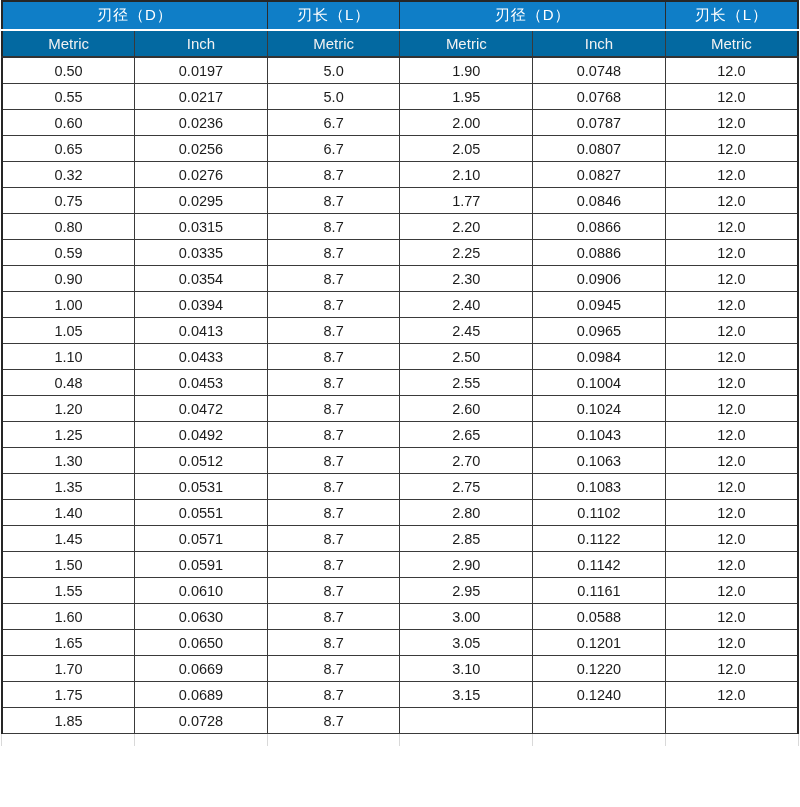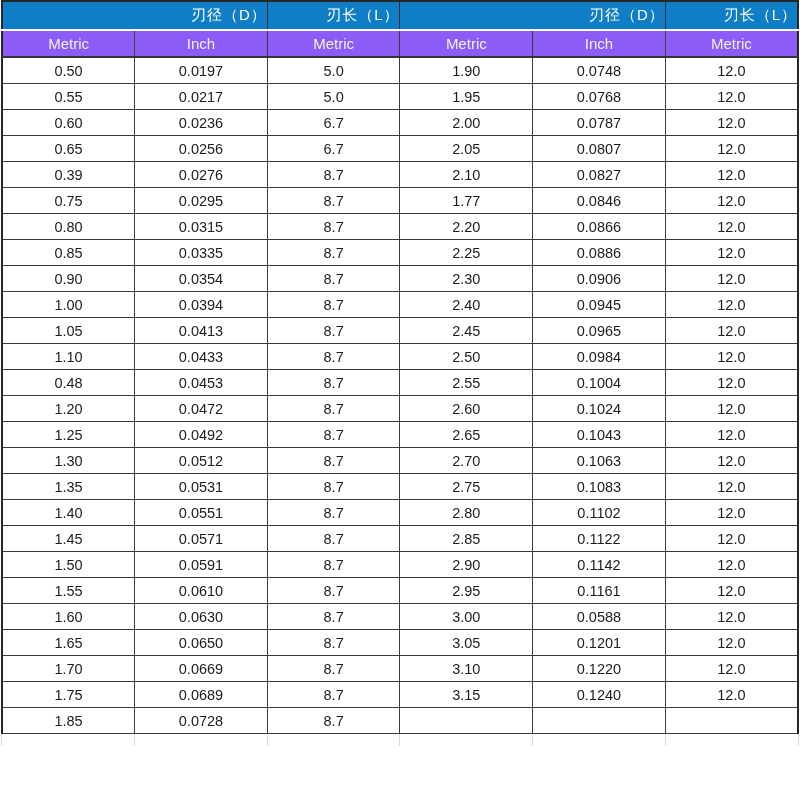--- a/index.html
+++ b/index.html
@@ -29,25 +29,24 @@
   tr.group-header th {
     height: 27px;
     background: #0f7ec7;
     color: #ffffff;
     font-size: 15px;
     font-weight: normal;
     letter-spacing: 1px;
     border: 1px solid #2c2c2c;
     border-top: 2px solid #262626;
     border-bottom: 2px solid #ffffff;
-    text-align: right;
   }
   tr.sub-header th {
     height: 25px;
-    background: #8b5cf6;
+    background: #0369a1;
     color: #f2f2f2;
     font-size: 15px;
     font-weight: normal;
     border: 1px solid #3a3a3a;
     border-top: 2px solid #ffffff;
     border-bottom: 2px solid #333333;
   }
   tbody td {
     height: 25px;
     font-size: 14.5px;
@@ -116,21 +115,21 @@
         </tr>
         <tr>
           <td>0.65</td>
           <td>0.0256</td>
           <td>6.7</td>
           <td>2.05</td>
           <td>0.0807</td>
           <td>12.0</td>
         </tr>
         <tr>
-          <td>0.39</td>
+          <td>0.32</td>
           <td>0.0276</td>
           <td>8.7</td>
           <td>2.10</td>
           <td>0.0827</td>
           <td>12.0</td>
         </tr>
         <tr>
           <td>0.75</td>
           <td>0.0295</td>
           <td>8.7</td>
@@ -140,21 +139,21 @@
         </tr>
         <tr>
           <td>0.80</td>
           <td>0.0315</td>
           <td>8.7</td>
           <td>2.20</td>
           <td>0.0866</td>
           <td>12.0</td>
         </tr>
         <tr>
-          <td>0.85</td>
+          <td>0.59</td>
           <td>0.0335</td>
           <td>8.7</td>
           <td>2.25</td>
           <td>0.0886</td>
           <td>12.0</td>
         </tr>
         <tr>
           <td>0.90</td>
           <td>0.0354</td>
           <td>8.7</td>

